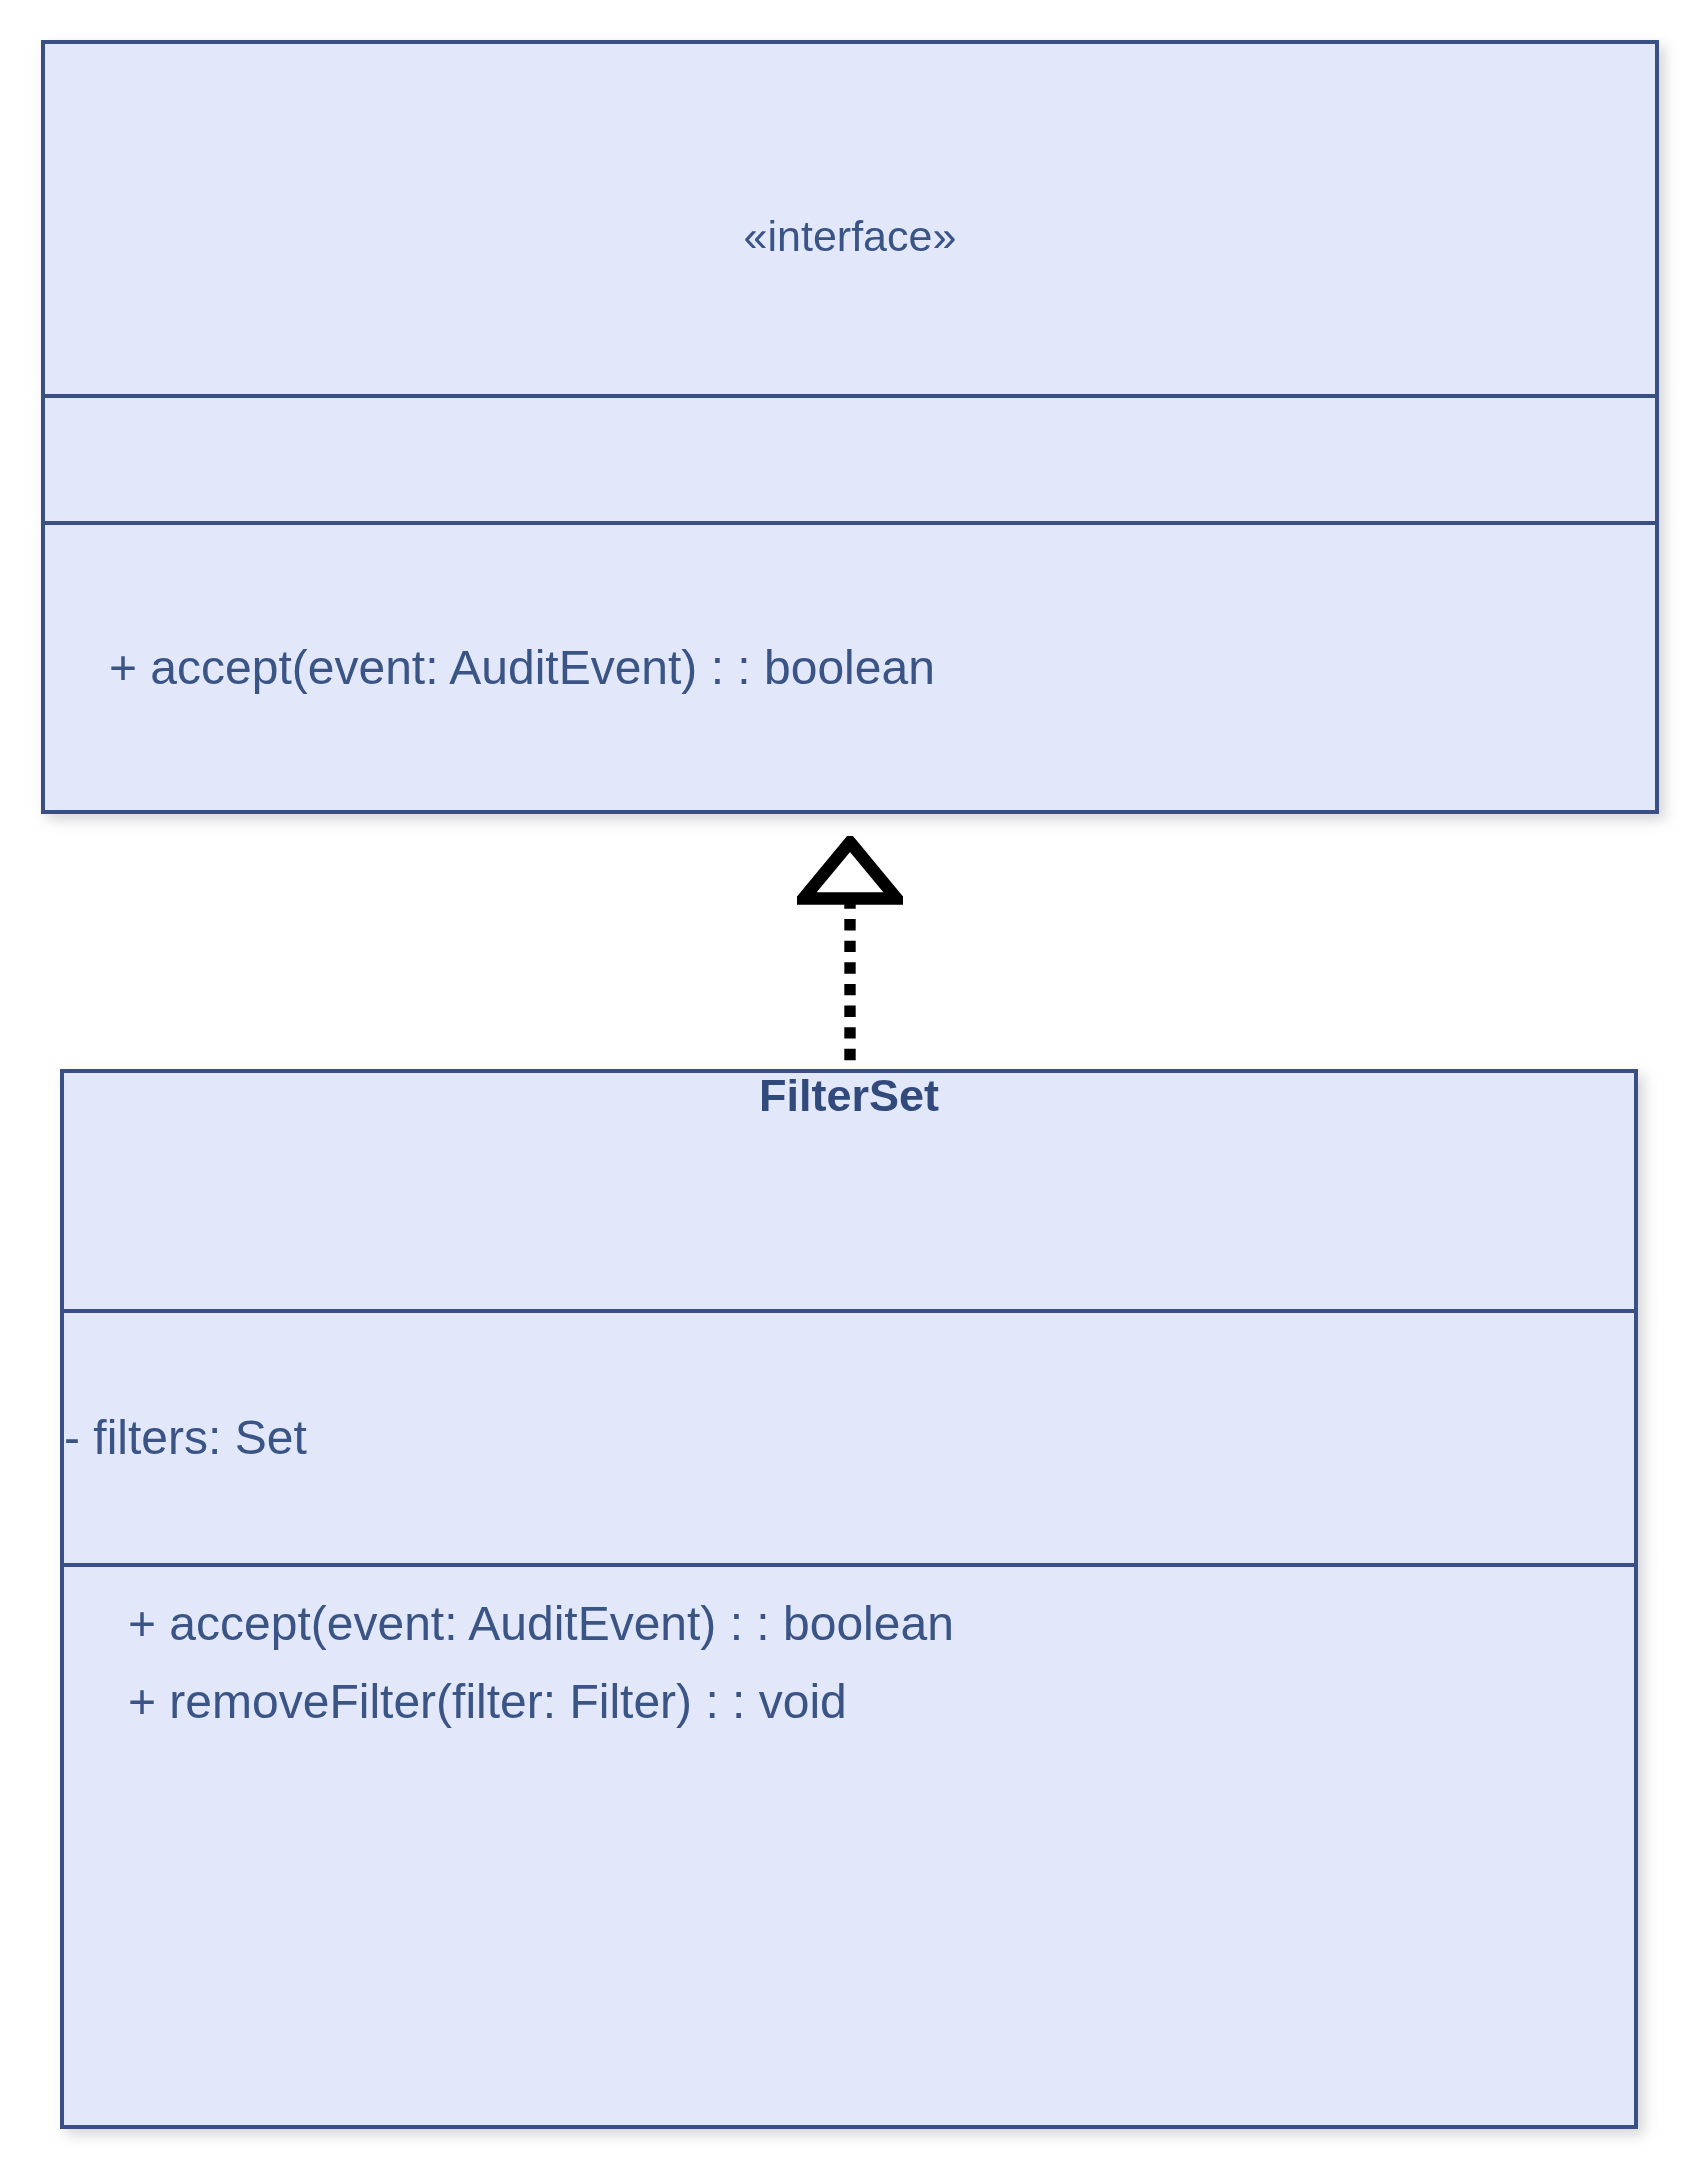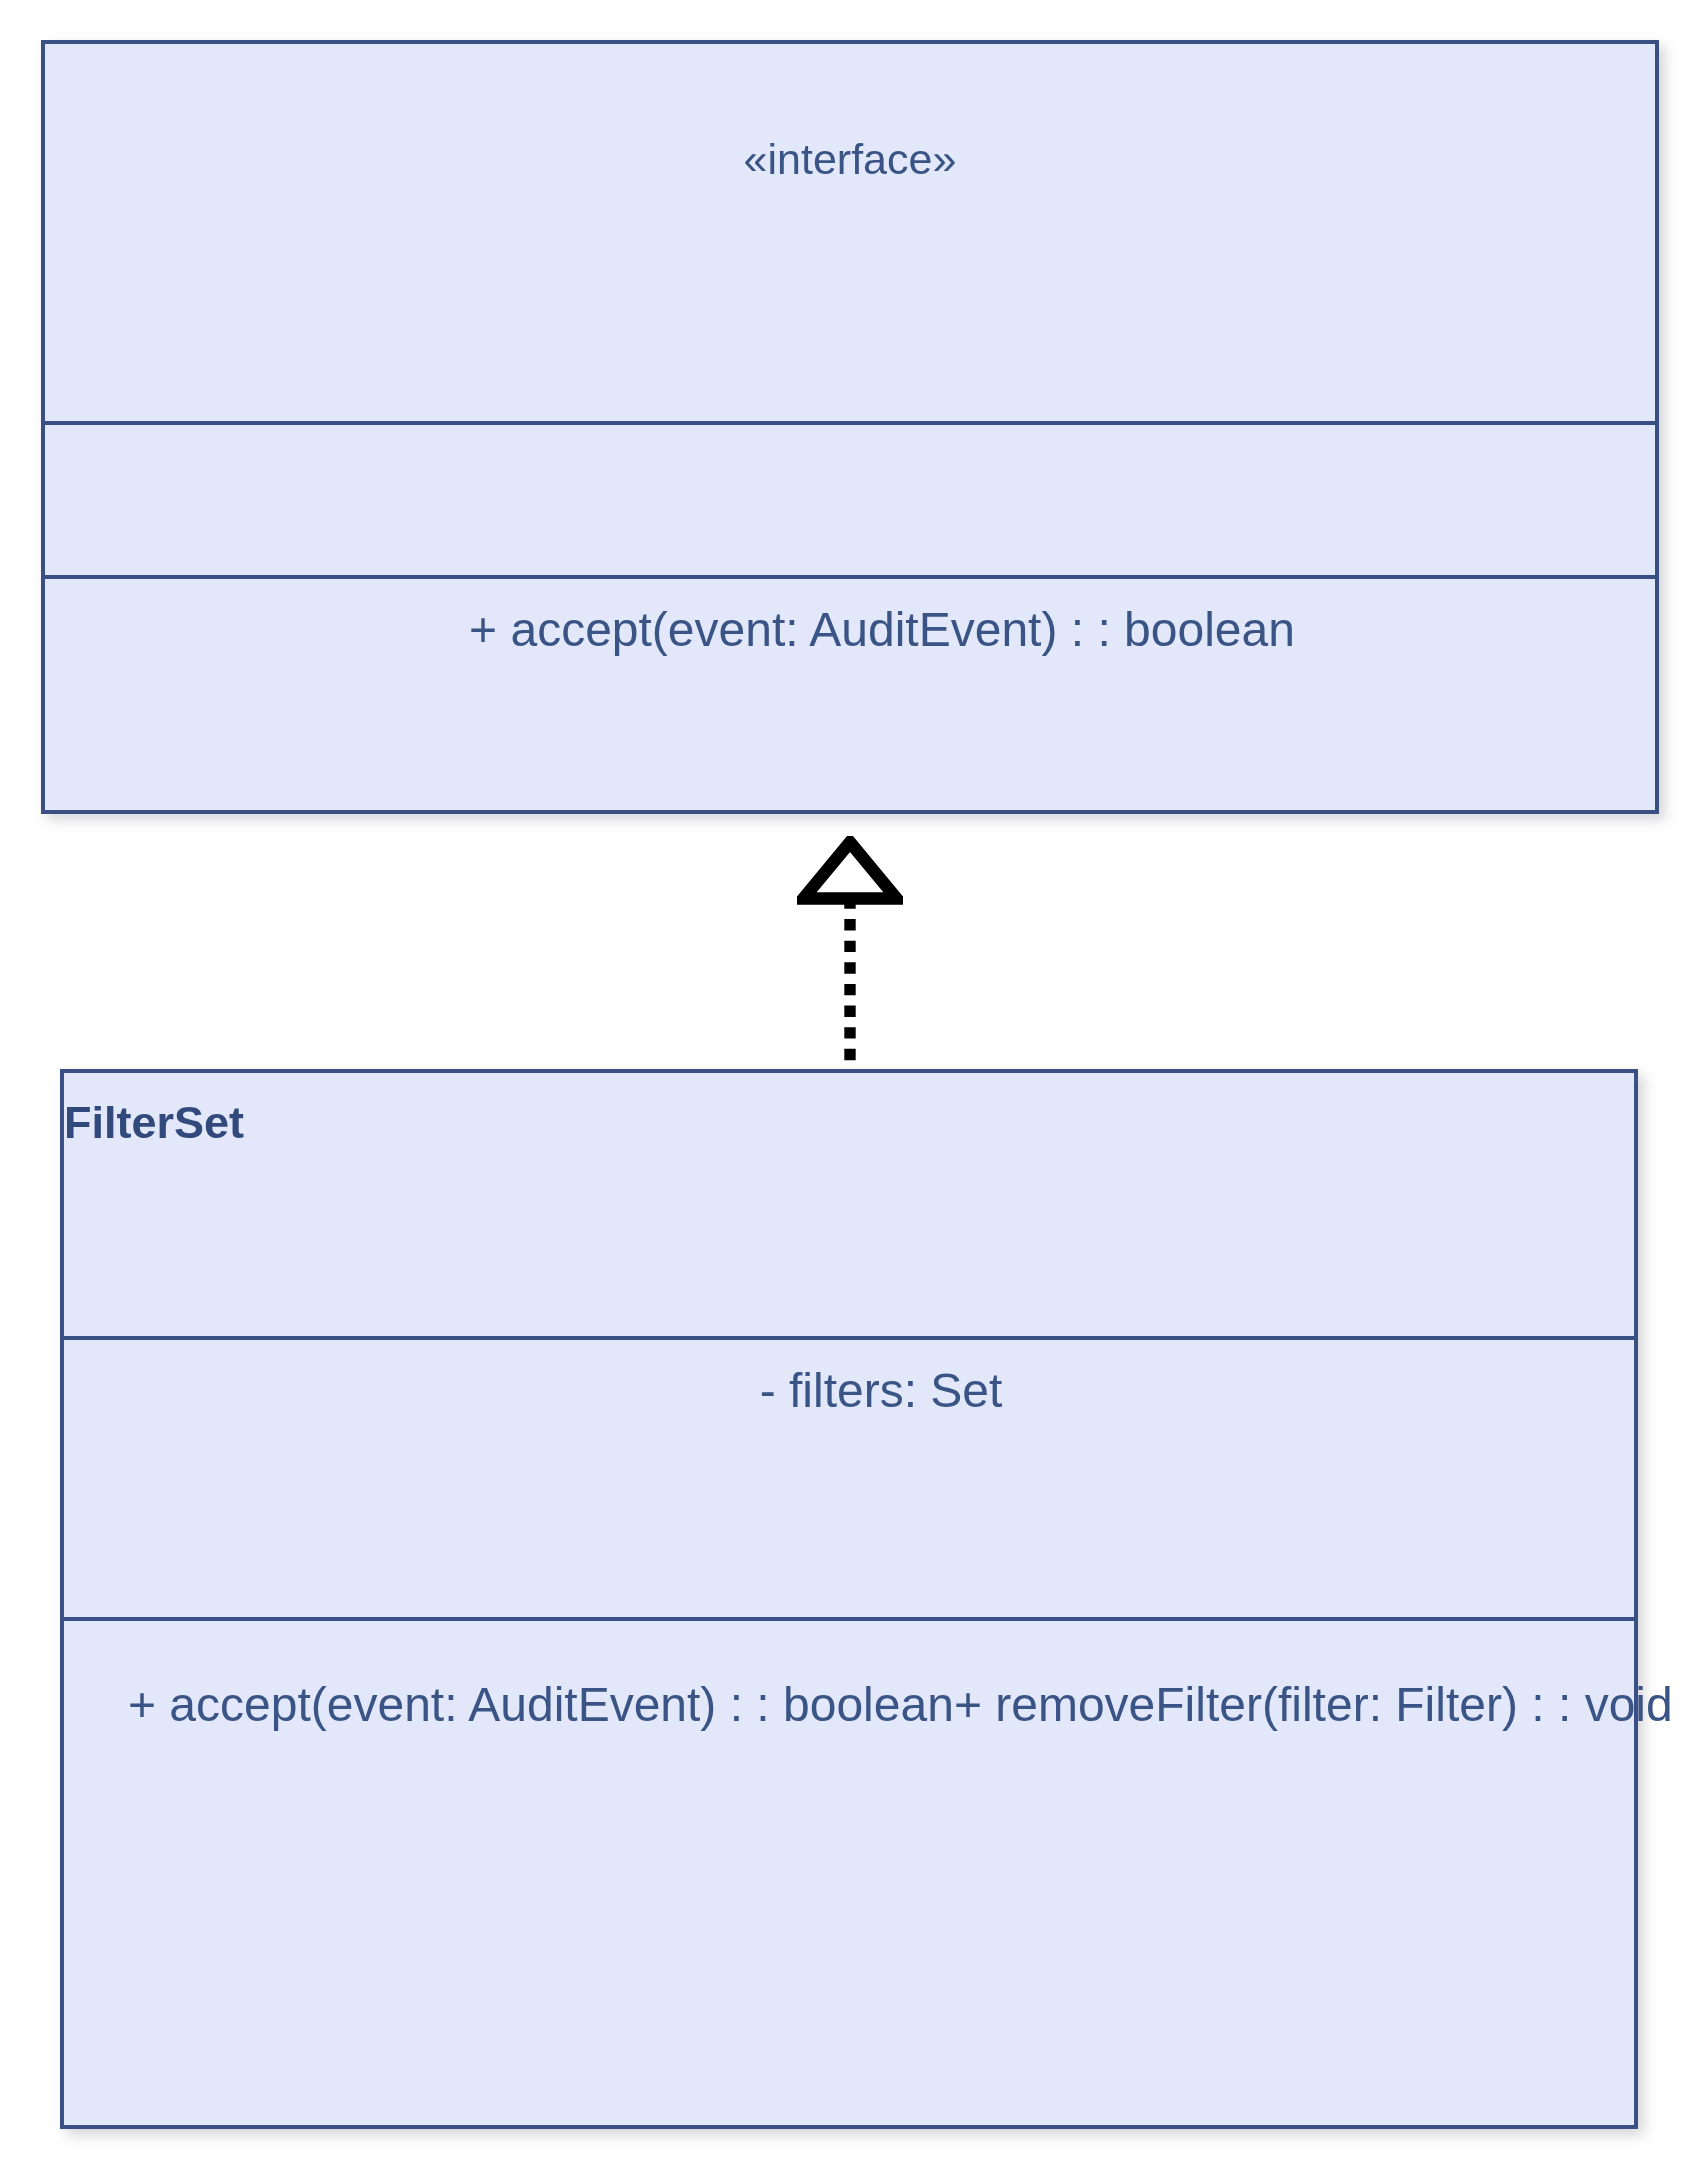--- a/index.html
+++ b/index.html
@@ -23,23 +23,22 @@
     background: #e2e8fa;
     border: 4.5px solid #3a5084;
     box-shadow: 5.7px 5.7px 12.5px rgba(120,120,130,0.30);
     display: flex;
     flex-direction: column;
   }
   .uml-compartment {
     box-sizing: border-box;
     position: relative;
     display: flex;
-    flex-direction: row;
+    flex-direction: column;
     justify-content: center;
-    margin-top: 27px;
   }
   .compartment-divider {
     border-bottom: 4.5px solid #3a5084;
   }
 
   
   .stereotype {
     text-align: center;
     color: #3a5486;
     font-size: 43px;
@@ -87,21 +86,20 @@
     top: 1069px;
     width: 1578px;
     height: 1060px;
   }
   #filterset-header {
     height: 240px;
     justify-content: flex-start;
   }
   #filterset-attributes {
     height: 254px;
-    padding-left: 64px;
   }
   #filterset-methods {
     flex: 1 1 auto;
     padding-left: 64px;
     justify-content: flex-start;
     padding-top: 33px;
   }
   #filterset-methods .member-line { margin-bottom: 30px; }
 
   

